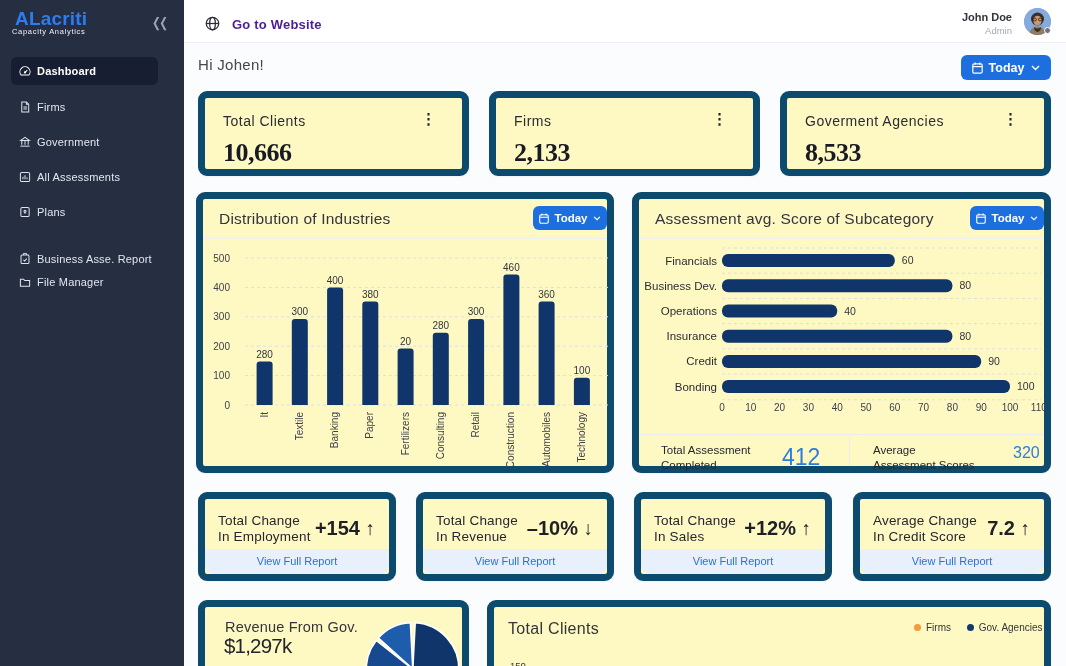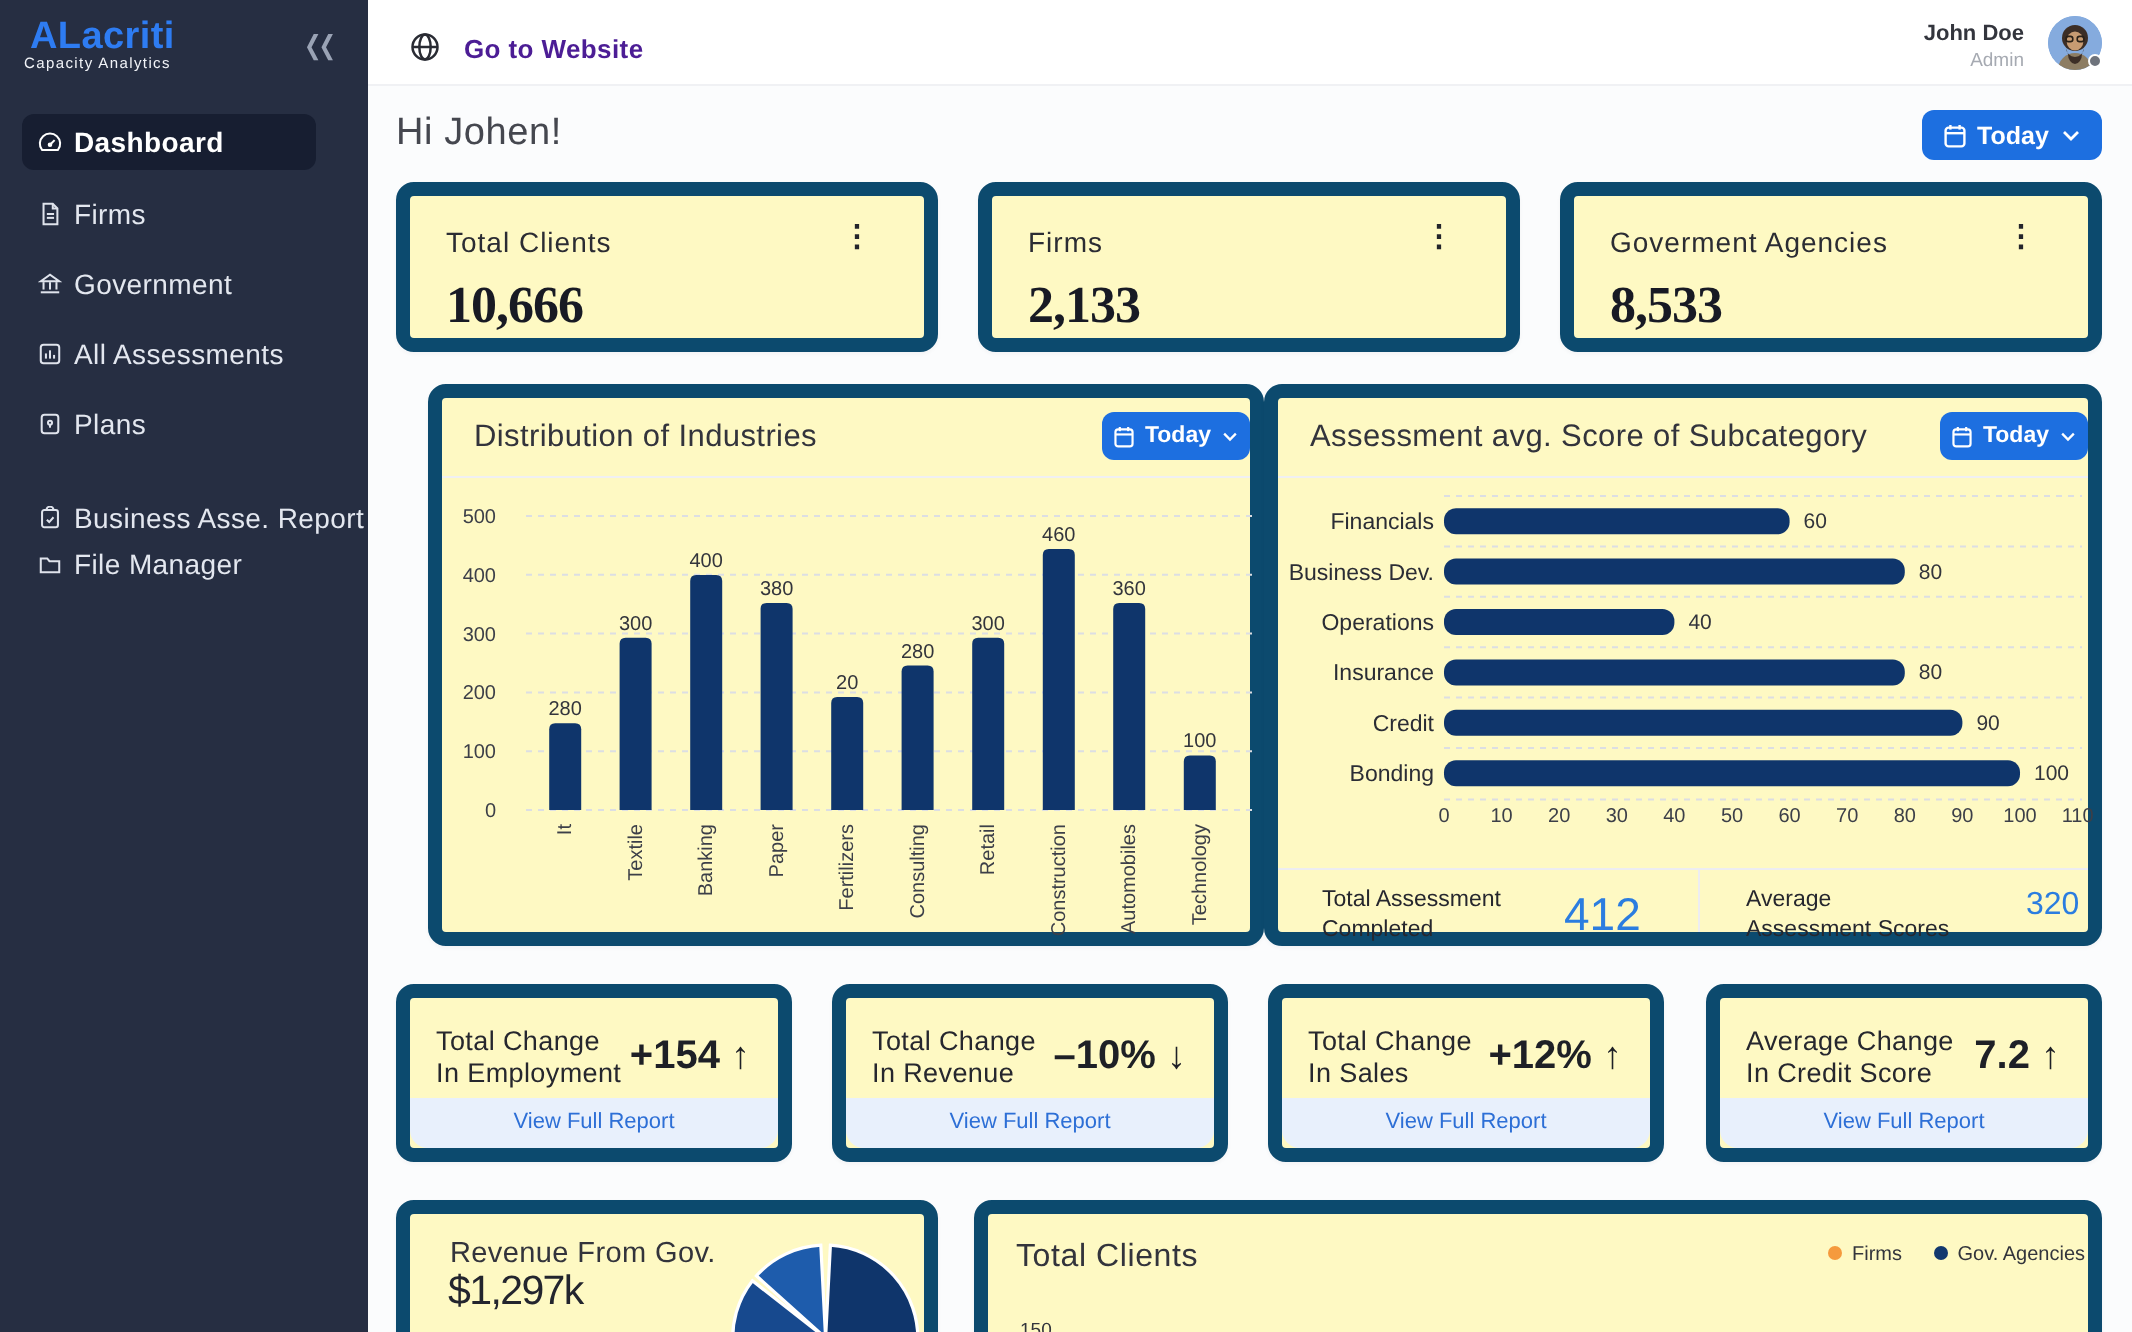--- a/index.html
+++ b/index.html
@@ -2,33 +2,33 @@
 <html><head>
 <meta charset="utf-8">
 <style>
   * { margin:0; padding:0; box-sizing:border-box; }
   html,body { width:1066px; height:666px; overflow:hidden; font-family:"Liberation Sans", sans-serif; background:#fbfcfd; }
   
   #sidebar { position:absolute; left:0; top:0; width:184px; height:666px; background:#262e42; }
   #logo { position:absolute; left:15px; top:8px; font-size:19px; font-weight:bold; color:#2e7cf2; letter-spacing:0.2px; }
   #logosub { position:absolute; left:12px; top:27px; font-size:7.5px; color:#f2f4f8; letter-spacing:0.7px; }
   #collapse { position:absolute; left:152px; top:16px; color:#9aa3b5; font-size:10.5px; letter-spacing:-1.5px; transform:scaleY(1.25); }
-  .mitem { position:absolute; left:11px; width:147px; height:28px; display:flex; align-items:center; color:#e3e7ef; font-size:14px; white-space:nowrap; letter-spacing:0.2px; }
+  .mitem { position:absolute; left:11px; width:147px; height:28px; display:flex; align-items:center; color:#e3e7ef; font-size:11px; white-space:nowrap; letter-spacing:0.2px; }
   .mitem svg { margin-left:8px; margin-right:6px; flex:0 0 12px; width:12px; height:12px; }
   .mitem.active { background:#171e31; border-radius:6px; color:#ffffff; font-weight:bold; }
   
   #topbar { position:absolute; left:184px; top:0; width:882px; height:43px; background:#ffffff; border-bottom:1px solid #f0f1f4; }
   #gotoweb { position:absolute; left:48px; top:17px; font-size:13px; font-weight:bold; color:#4c1d95; letter-spacing:0.2px; }
   #uname { position:absolute; right:54px; top:11px; text-align:right; }
   #uname .n { font-size:11px; font-weight:bold; color:#33353d; }
   #uname .r { font-size:9.5px; color:#a6aab2; margin-top:2px; }
   #avatar { position:absolute; left:840px; top:8px; width:27px; height:27px; border-radius:50%; background:#7fa9e0; overflow:hidden; }
   #avdot { position:absolute; left:860px; top:27px; width:7px; height:7px; border-radius:50%; background:#6e737c; border:1px solid #fff; }
   
-  #hi { position:absolute; left:198px; top:56px; font-size:19px; color:#45474f; font-weight:500; letter-spacing:0.3px; }
+  #hi { position:absolute; left:198px; top:56px; font-size:15px; color:#45474f; font-weight:500; letter-spacing:0.3px; }
   .btn-today { position:absolute; background:#1d6fe0; color:#fff; border-radius:6px; display:flex; align-items:center; justify-content:center; font-weight:bold; }
   
   .card { position:absolute; background:#fef9c3; border:7px solid #0c4a6e; border-radius:9px; box-shadow:0 1px 2px rgba(20,30,60,0.04); }
   .stat-label { position:absolute; left:18px; top:15px; font-size:14px; color:#2b2c33; letter-spacing:0.5px; }
   .stat-value { position:absolute; left:18px; top:40px; font-size:26px; font-weight:bold; color:#181a24; letter-spacing:-0.5px;font-family:Liberation Serif, serif; }
   .kebab { position:absolute; right:26px; font-size:15px; color:#23252b; font-weight:bold; line-height:5px; }
   .chart-head { position:absolute; left:0; top:0; right:0; height:40px; border-bottom:1px solid #f0f0f3; }
   .chart-title { position:absolute; left:16px; top:11px; font-size:15.5px; color:#33343c; letter-spacing:0.2px; }
   
   .kpi-title { position:absolute; left:13px; top:14px; font-size:13.5px; color:#26272e; line-height:16px; letter-spacing:0.2px; }
@@ -141,21 +141,21 @@
   <div class="stat-label">Firms</div>
   <div class="stat-value">2,133</div>
   <div class="kebab" style="top:18px;">⋮</div>
 </div>
 <div class="card" style="left:780px;top:91px;width:271px;height:85px;">
   <div class="stat-label">Goverment Agencies</div>
   <div class="stat-value">8,533</div>
   <div class="kebab" style="top:18px;">⋮</div>
 </div>
 
-<div class="card" style="left:214px;top:192px;width:418px;height:281px;">
+<div class="card" style="left:196px;top:192px;width:418px;height:281px;">
   <div class="chart-head">
       <div class="chart-title">Distribution of Industries</div>
     </div>
   <div class="btn-today" style="left:330px;top:7px;width:74px;height:24px;font-size:11.5px;">
     <svg width="10" height="11" viewBox="0 0 11 12" fill="none" stroke="#fff" stroke-width="1.2" style="margin-right:5px">
       <rect x="0.8" y="1.8" width="9.4" height="9.4" rx="1.5"></rect>
         <line x1="0.8" y1="4.6" x2="10.2" y2="4.6"></line>
         <line x1="3.2" y1="0.5" x2="3.2" y2="2.8"></line>
         <line x1="7.8" y1="0.5" x2="7.8" y2="2.8"></line>
     </svg>

